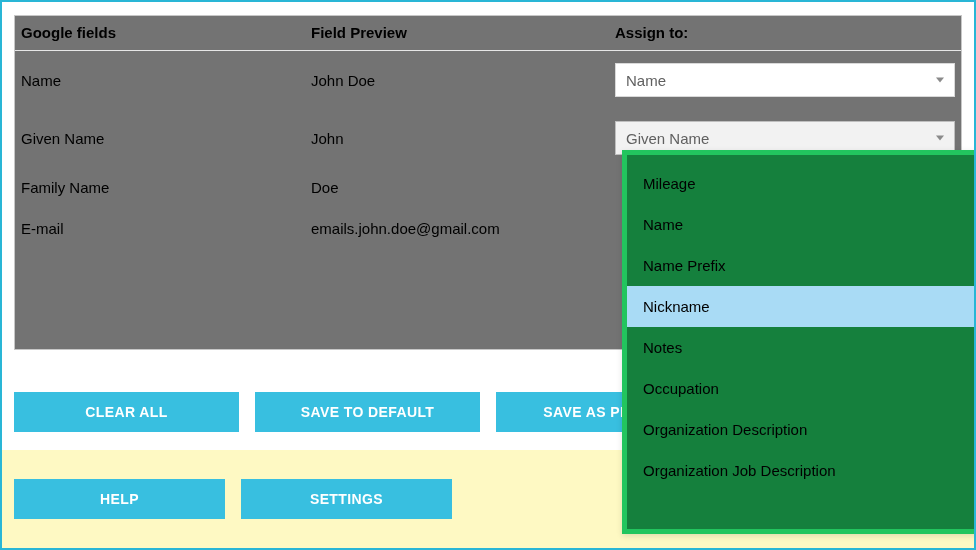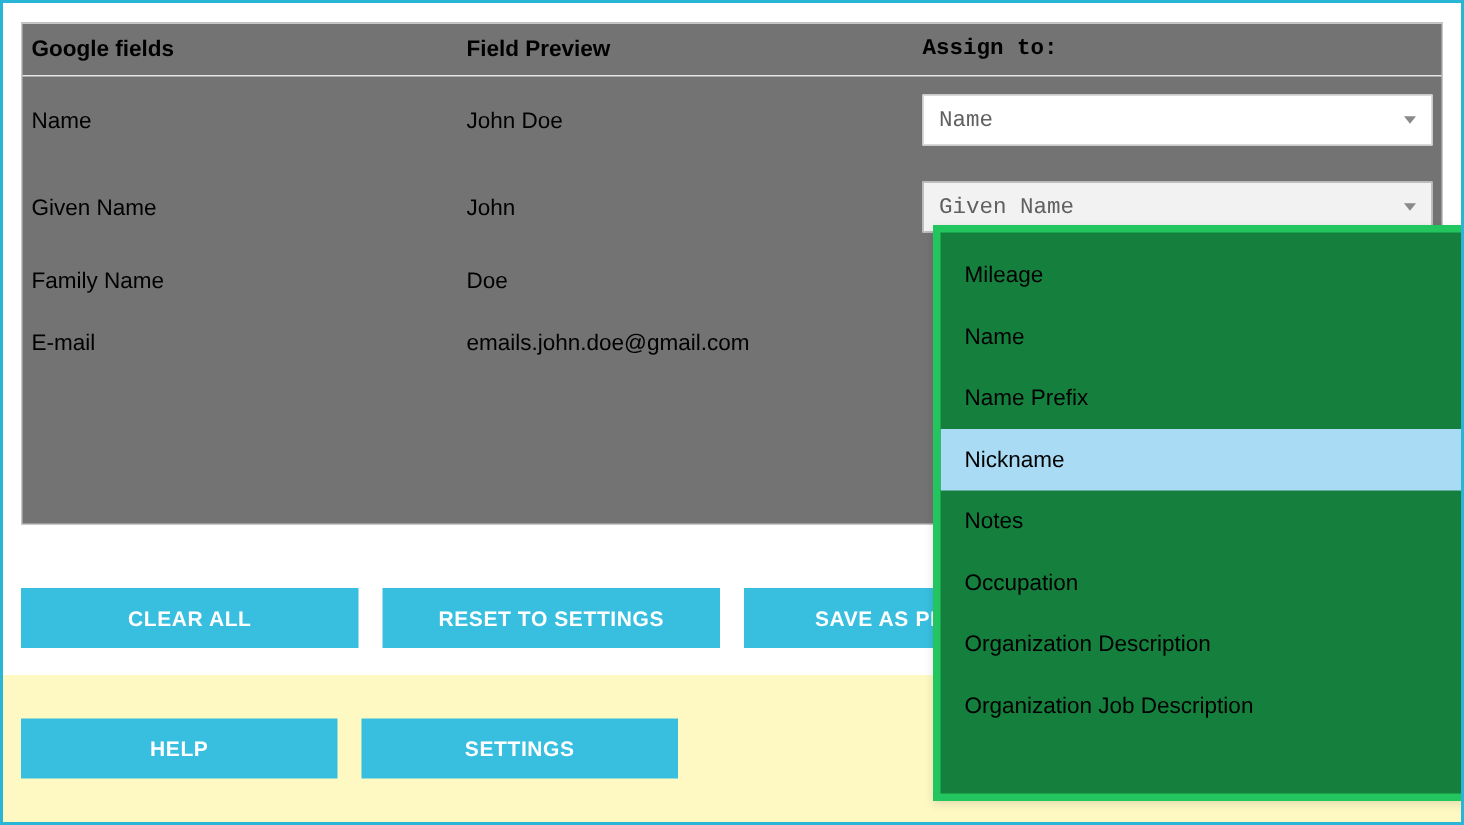--- a/index.html
+++ b/index.html
@@ -29,21 +29,21 @@
     display: flex;
     border-bottom: 1px solid #e6e6e6;
     padding: 8px 0 9px 0;
   }
   .table-header > div {
     font-weight: 600;
     color: #000;
   }
   .col-google { width: 296px; padding-left: 6px; }
   .col-preview { width: 304px; }
-  .col-assign { flex: 1; font-family: Liberation Mono, monospace; }
+  .col-assign { flex: 1; }
   .table-body {
     flex: 1;
     overflow: hidden;
   }
   .table-row {
     display: flex;
     align-items: center;
     padding: 12px 0 12px 0;
   }
   .table-row .cell { color: #000; }
@@ -222,21 +222,21 @@
         <div class="table-row">
           <div class="cell col-google">E-mail</div>
           <div class="cell col-preview">emails.john.doe@gmail.com</div>
           <div class="cell col-assign"></div>
         </div>
       </div>
   </div>
 
   <div class="button-bar">
     <div class="btn">CLEAR ALL</div>
-    <div class="btn">RESET TO SETTINGS</div>
+    <div class="btn">SAVE TO DEFAULT</div>
     <div class="btn">SAVE AS PROFILE</div>
     <div class="btn" style="visibility:hidden"></div>
   </div>
 
   <div class="bottom-panel">
     <div class="btn">HELP</div>
     <div class="btn">SETTINGS</div>
   </div>
 
   <div class="dropdown-panel">

